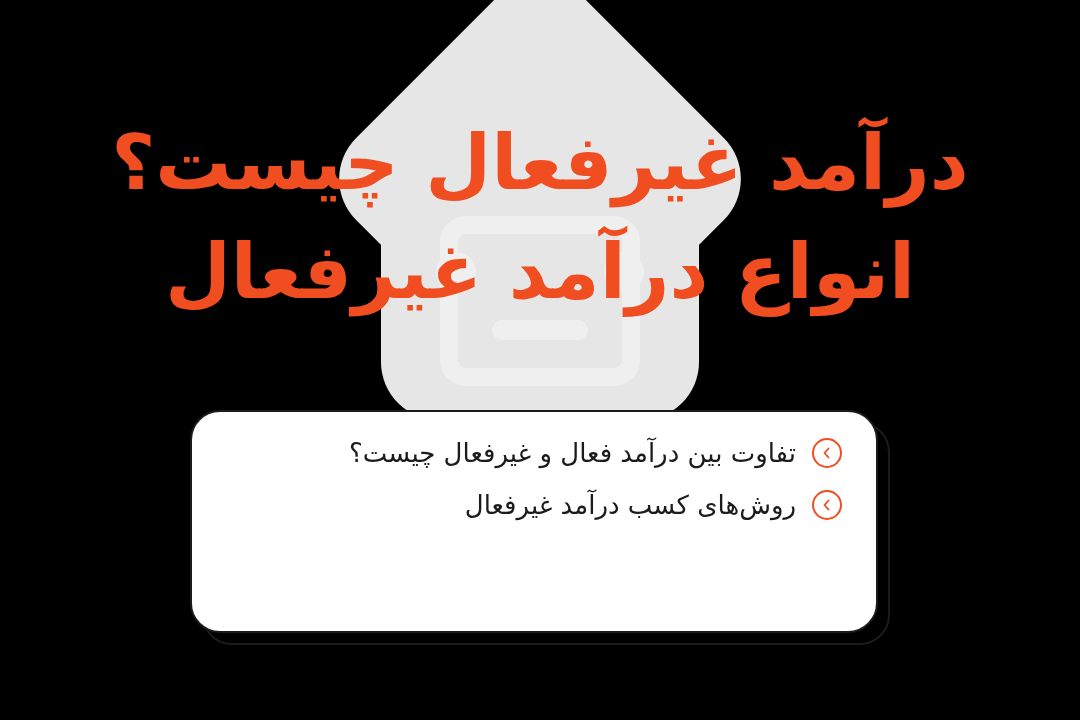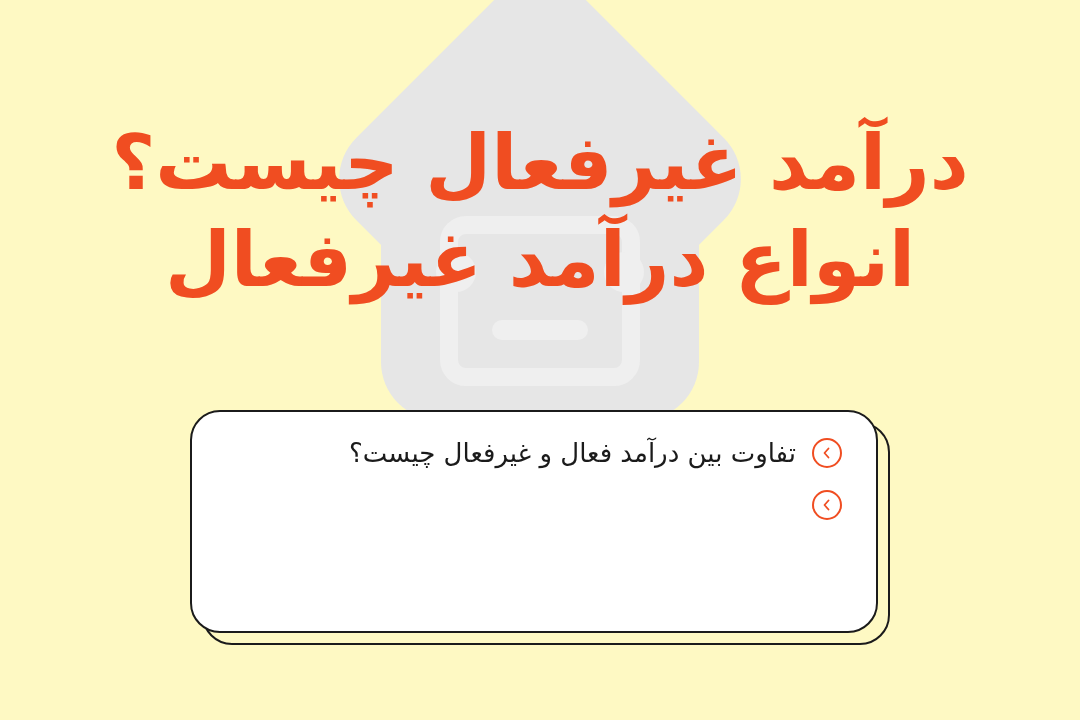--- a/index.html
+++ b/index.html
@@ -12,21 +12,21 @@
   }
   body {
     font-family: "DejaVu Sans", "Liberation Sans", sans-serif;
     background: #efefef;
   }
 
   .canvas {
     position: relative;
     width: 1080px;
     height: 720px;
-    background: #fef9c3;
+    background: #000000;
     overflow: hidden;
   }
 
   
   .watermark {
     position: absolute;
     left: 50%;
     top: 20px;
     transform: translateX(-50%);
     width: 440px;
@@ -100,21 +100,21 @@
     direction: rtl;
     letter-spacing: -0.5px;
   }
   .headline .line1 {
     display: block;
     font-size: 76px;
   }
   .headline .line2 {
     display: block;
     font-size: 76px;
-    margin-top: 4px;
+    margin-top: 16px;
   }
 
   
   .toc-wrap {
     position: absolute;
     left: 50%;
     transform: translateX(-50%);
     top: 410px;
     width: 700px;
     height: 235px;
@@ -205,18 +205,19 @@
         <span class="toc-label">تفاوت بین درآمد فعال و غیرفعال چیست؟</span>
       </div>
 
 
       <div class="toc-item">
         <span class="toc-bullet">
           <svg width="14" height="14" viewBox="0 0 14 14" aria-hidden="true">
             <polyline points="8.5,2.5 4.5,7 8.5,11.5" fill="none" stroke="#f04d21" stroke-width="1.8" stroke-linecap="round" stroke-linejoin="round"></polyline>
           </svg>
         </span>
+        <span class="toc-label">روش‌های کسب درآمد غیرفعال</span>
       </div>
 
     </div>
   </div>
 
 </div>
 
 </body></html>

